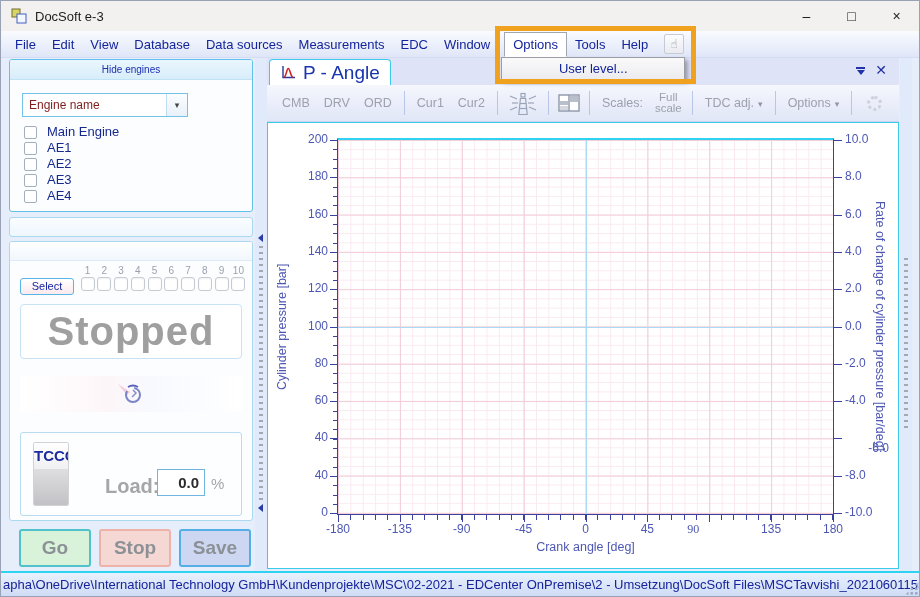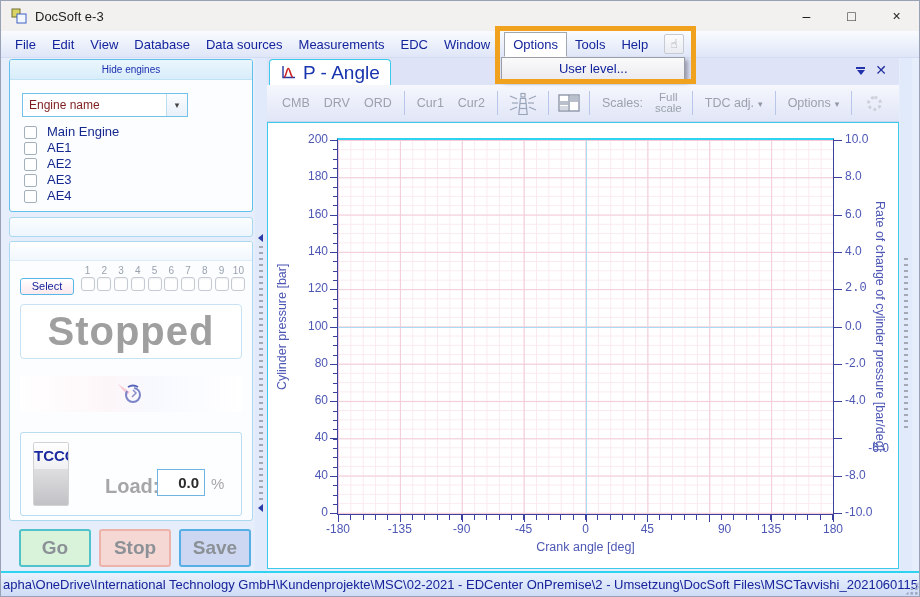--- a/index.html
+++ b/index.html
@@ -365,21 +365,21 @@
         <div class="ticklabel" style="left: 18px; width: 42px; top: 382px; text-align: right;">0</div>
         <div class="tickmark" style="left: 62px; top: 390px; width: 8px; height: 1px;"></div>
         <div class="ticklabel" style="left: 577px; width: 44px; top: 9px; text-align: left;">10.0</div>
         <div class="tickmark" style="left: 566px; top: 17px; width: 8px; height: 1px;"></div>
         <div class="ticklabel" style="left: 577px; width: 44px; top: 46.3px; text-align: left;">8.0</div>
         <div class="tickmark" style="left: 566px; top: 54.3px; width: 8px; height: 1px;"></div>
         <div class="ticklabel" style="left: 577px; width: 44px; top: 83.6px; text-align: left;">6.0</div>
         <div class="tickmark" style="left: 566px; top: 91.6px; width: 8px; height: 1px;"></div>
         <div class="ticklabel" style="left: 577px; width: 44px; top: 120.9px; text-align: left;">4.0</div>
         <div class="tickmark" style="left: 566px; top: 128.9px; width: 8px; height: 1px;"></div>
-        <div class="ticklabel" style="left: 577px; width: 44px; top: 158.2px; text-align: left; font-family: Liberation Mono, monospace;">2.0</div>
+        <div class="ticklabel" style="left: 577px; width: 44px; top: 158.2px; text-align: left;">2.0</div>
         <div class="tickmark" style="left: 566px; top: 166.2px; width: 8px; height: 1px;"></div>
         <div class="ticklabel" style="left: 577px; width: 44px; top: 195.5px; text-align: left;">0.0</div>
         <div class="tickmark" style="left: 566px; top: 203.5px; width: 8px; height: 1px;"></div>
         <div class="ticklabel" style="left: 577px; width: 44px; top: 232.8px; text-align: left;">-2.0</div>
         <div class="tickmark" style="left: 566px; top: 240.8px; width: 8px; height: 1px;"></div>
         <div class="ticklabel" style="left: 577px; width: 44px; top: 270.1px; text-align: left;">-4.0</div>
         <div class="tickmark" style="left: 566px; top: 278.1px; width: 8px; height: 1px;"></div>
         <div class="ticklabel" style="left: 577px; width: 44px; top: 301px; text-align: right; margin-top: 17px;">-6.0</div>
         <div class="tickmark" style="left: 566px; top: 315.4px; width: 8px; height: 1px;"></div>
         <div class="ticklabel" style="left: 577px; width: 44px; top: 344.7px; text-align: left;">-8.0</div>
@@ -391,21 +391,21 @@
         <div class="ticklabel" style="left: 109.875px; width: 44px; top: 399px; text-align: center;">-135</div>
         <div class="tickmark" style="left: 131.875px; top: 391px; width: 1px; height: 8px;"></div>
         <div class="ticklabel" style="left: 171.75px; width: 44px; top: 399px; text-align: center;">-90</div>
         <div class="tickmark" style="left: 193.75px; top: 391px; width: 1px; height: 8px;"></div>
         <div class="ticklabel" style="left: 233.625px; width: 44px; top: 399px; text-align: center;">-45</div>
         <div class="tickmark" style="left: 255.625px; top: 391px; width: 1px; height: 8px;"></div>
         <div class="ticklabel" style="left: 295.5px; width: 44px; top: 399px; text-align: center;">0</div>
         <div class="tickmark" style="left: 317.5px; top: 391px; width: 1px; height: 8px;"></div>
         <div class="ticklabel" style="left: 357.375px; width: 44px; top: 399px; text-align: center;">45</div>
         <div class="tickmark" style="left: 379.375px; top: 391px; width: 1px; height: 8px;"></div>
-        <div class="ticklabel" style="left: 419.25px; width: 44px; top: 399px; text-align: right;">90</div>
+        <div class="ticklabel" style="left: 419.25px; width: 44px; top: 399px; text-align: left; font-family: Liberation Serif, serif;">90</div>
         <div class="tickmark" style="left: 441.25px; top: 391px; width: 1px; height: 8px;"></div>
         <div class="ticklabel" style="left: 481.125px; width: 44px; top: 399px; text-align: center;">135</div>
         <div class="tickmark" style="left: 503.125px; top: 391px; width: 1px; height: 8px;"></div>
         <div class="ticklabel" style="left: 543px; width: 44px; top: 399px; text-align: center;">180</div>
         <div class="tickmark" style="left: 565px; top: 391px; width: 1px; height: 8px;"></div>
       </div>
 
     <div class="splitter splitter-right">
       <span class="sp-handle" style="top:200px;height:170px;"></span>
     </div>

